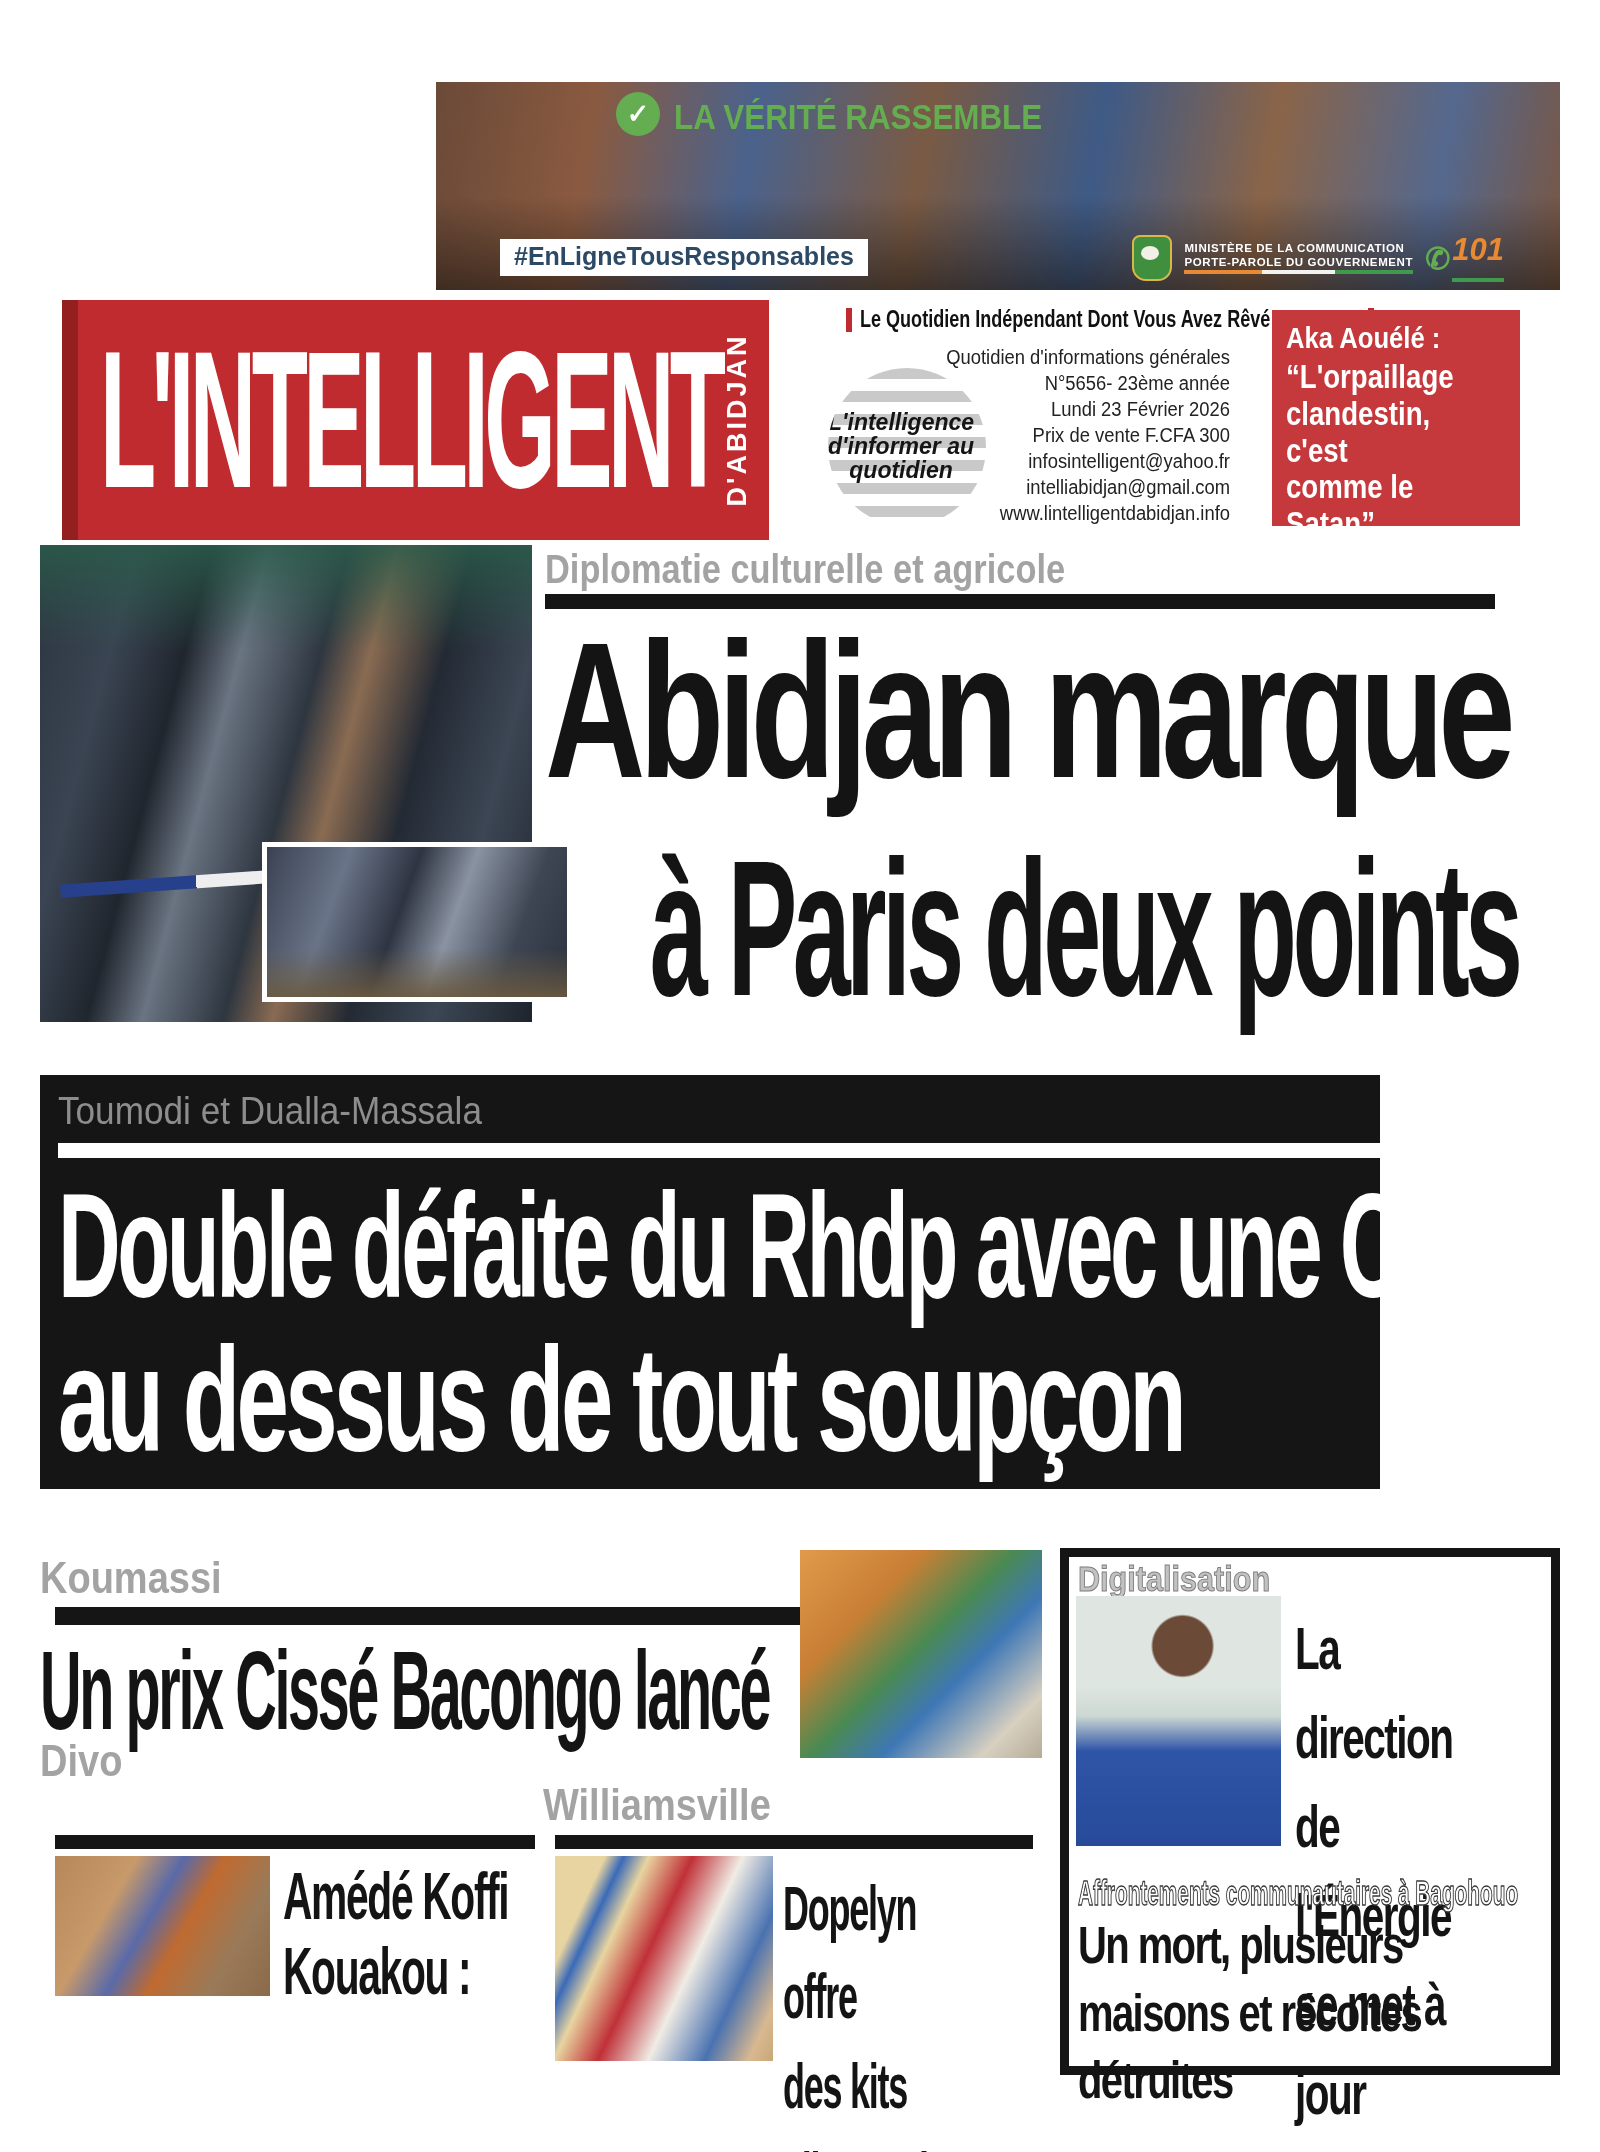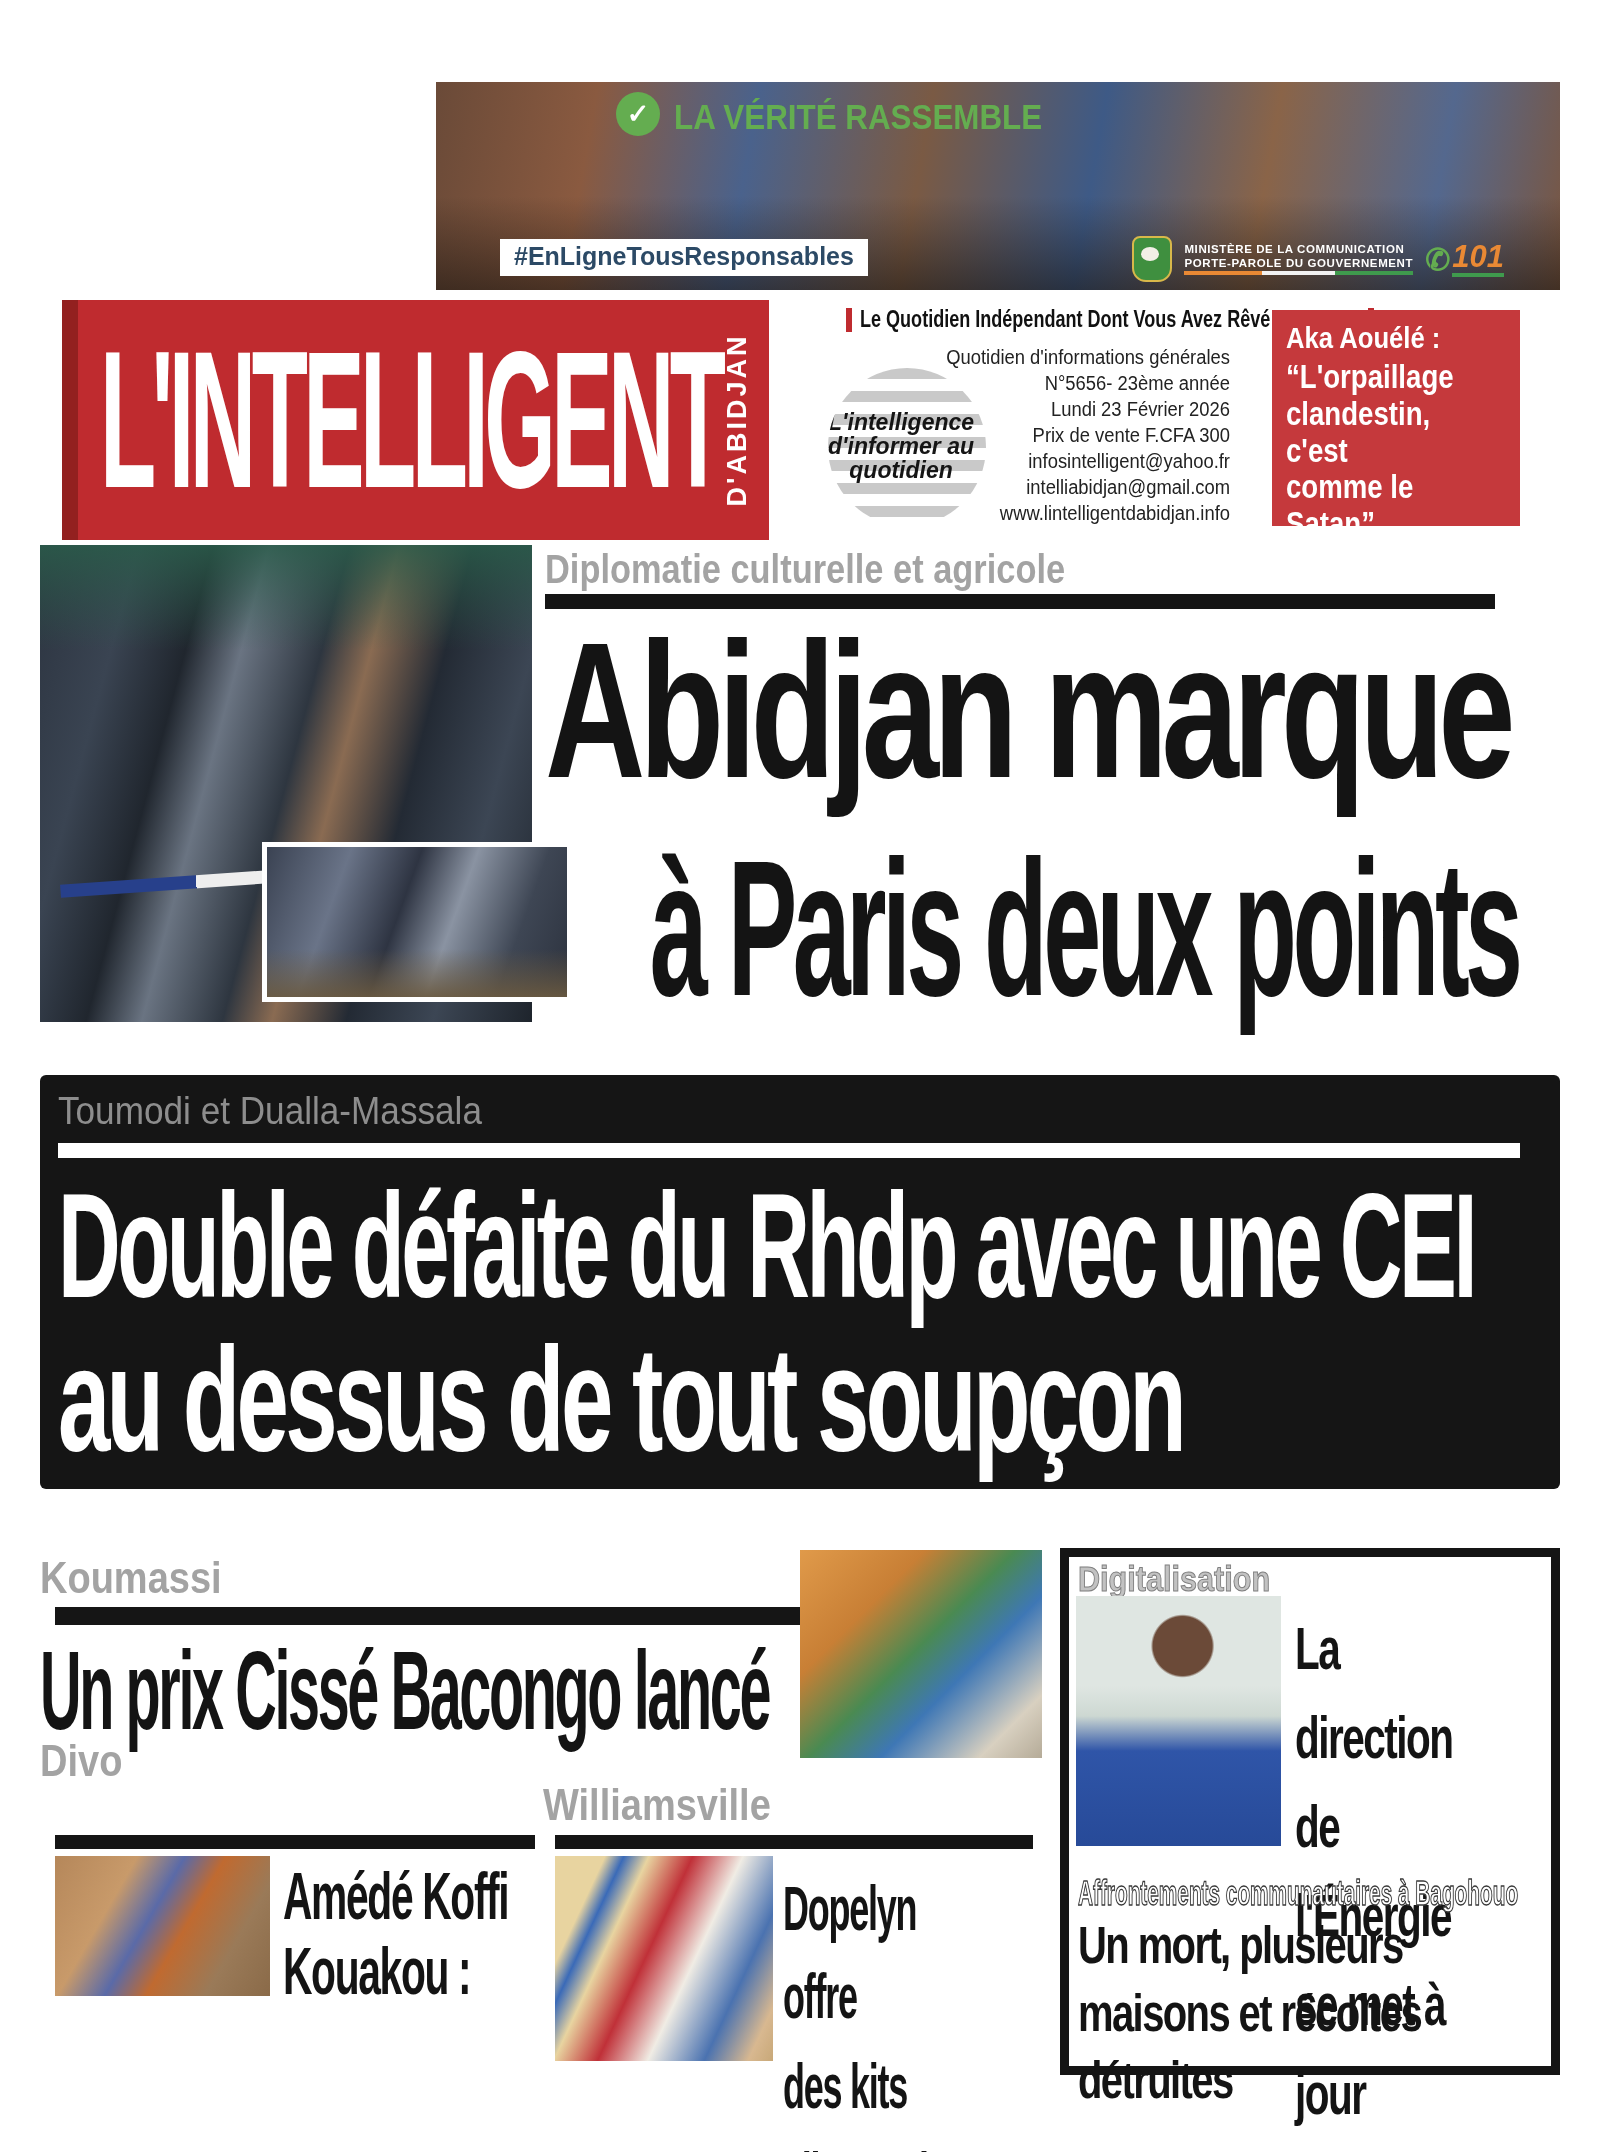--- a/index.html
+++ b/index.html
@@ -36,21 +36,21 @@
   .crest{width:36px;height:42px;border-radius:8px 8px 14px 14px;background:#3f8f3f;
     border:2px solid #d8b84a;position:relative;}
   .crest::after{content:"";position:absolute;left:7px;top:9px;width:18px;height:14px;border-radius:50%;background:#f2efe6;}
   .mtext{display:flex;flex-direction:column;gap:2px;}
   .mline{font-size:11.5px;font-weight:700;letter-spacing:.6px;color:#fff;white-space:nowrap;}
   .tricolor{height:4px;width:100%;
     background:linear-gradient(90deg,var(--hotline-orange,#e98934) 0 34%,#f2f2f2 34% 66%,#3f9a4d 66% 100%);}
   .hotline{display:flex;align-items:center;gap:2px;}
   .phone-glyph{font-size:30px;color:var(--accent-green,#64ad50);font-weight:700;}
   .hotline-num{font-size:31px;font-weight:900;font-style:italic;color:var(--hotline-orange,#e98934);
-    border-bottom:4px solid #3f9a4d;line-height:1;padding-bottom:1px;}
+    border-bottom:4px solid #3f9a4d;line-height:1;padding-bottom:13px;}
 
   
   .brand-box{left:62px;top:300px;width:707px;height:240px;background:var(--brand-red,#bf2b2f);}
   .brand-box::before{content:"";position:absolute;left:0;top:0;bottom:0;width:16px;background:#93201f;}
   .brand-title{position:absolute;left:38px;top:50%;transform:translateY(-50%) scale(.92,1.95);
     transform-origin:left center;font-size:100px;font-weight:700;letter-spacing:-5px;color:#fff;white-space:nowrap;}
   .brand-edition{position:absolute;right:16px;top:50%;transform:translateY(-50%) rotate(180deg);
     writing-mode:vertical-rl;font-size:27px;font-weight:700;letter-spacing:3px;color:#fff;}
   .tagline-row{left:846px;top:307px;display:flex;align-items:center;gap:8px;}
   .tagline-bar{width:6px;height:24px;background:var(--brand-red,#bf2b2f);}
@@ -73,21 +73,21 @@
       linear-gradient(105deg,#2c3440 0%,#3a4452 16%,#20262e 28%,#6a7482 37%,#2e3640 50%,#8a6b52 58%,#232a34 70%,#3c4654 84%,#1e242c 100%);}
   .lead-ribbon{position:absolute;left:4%;bottom:140px;width:92%;height:13px;transform:rotate(-4deg);
     background:linear-gradient(90deg,#27408b 0 30%,#eeeeee 30% 48%,#c03038 48% 100%);}
   .inset-photo{left:262px;top:842px;width:300px;height:150px;border:5px solid #fff;
     background:
       linear-gradient(180deg,rgba(0,0,0,0) 68%,rgba(107,90,64,.9) 100%),
       linear-gradient(110deg,#3a4252 0%,#6a7488 24%,#2e3442 44%,#8a93a2 60%,#3e4654 80%,#2c323e 100%);}
   .mega{position:absolute;line-height:1;color:#141414;letter-spacing:-7px;}
 
   
-  .cei-box{left:40px;top:1075px;width:1520px;height:414px;background:#151515;border-radius:6px;}
+  .cei-box{left:40px;top:1075px;width:1340px;height:414px;background:#151515;}
   .cei-kicker{position:absolute;left:18px;top:14px;font-size:37px;color:#8d8d8d;transform:scale(.95,1.05);transform-origin:left top;}
   .cei-rule{position:absolute;left:18px;top:68px;width:1462px;height:15px;background:#fff;}
   .cei-line{position:absolute;left:18px;color:#fff;line-height:1;letter-spacing:-5px;}
 
   
   .digi-box{left:1060px;top:1548px;width:500px;height:527px;border:9px solid #151515;box-sizing:border-box;background:#fff;}
   .outline-kicker{font-weight:700;white-space:nowrap;color:#c2c2c2;-webkit-text-stroke:1px #808080;}
   .outline-kicker2{font-weight:700;white-space:nowrap;color:#fff;-webkit-text-stroke:1.3px #3a3a3a;
     text-shadow:0 0 1px #555;}
   .digi-photo{left:1076px;top:1596px;width:205px;height:250px;

